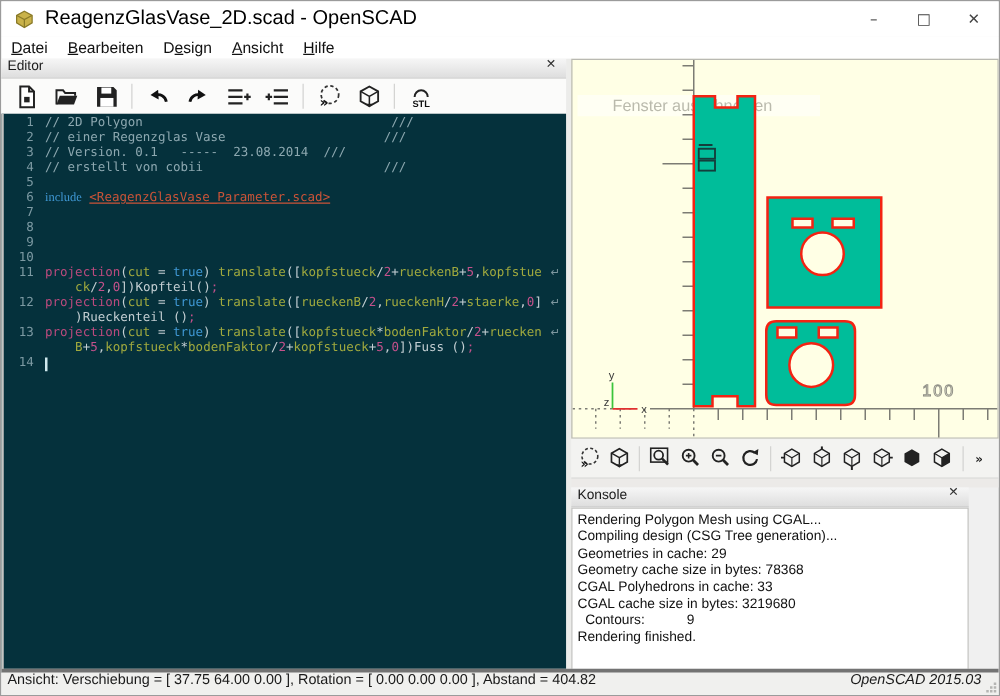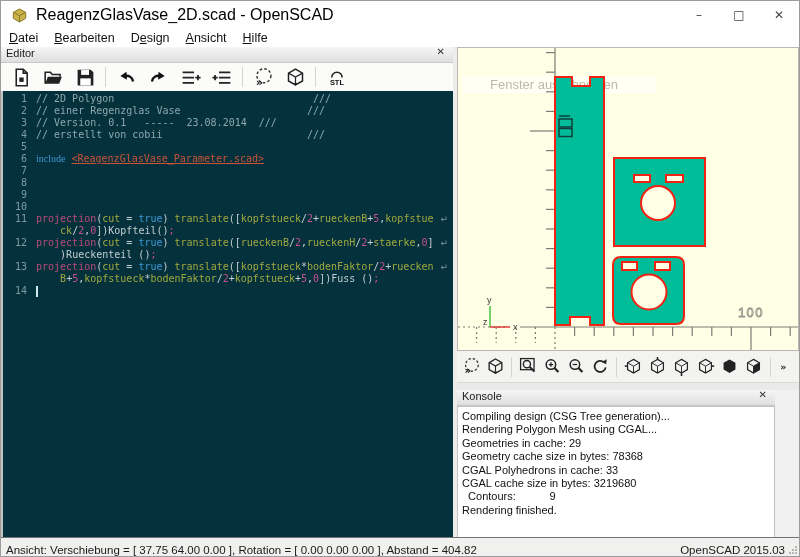--- a/index.html
+++ b/index.html
@@ -55,24 +55,24 @@
   .axis-line{stroke:#7c7c74;stroke-width:1.2;fill:none;}
   .axis-dash{stroke:#7c7c74;stroke-width:1.2;fill:none;stroke-dasharray:2 3;}
   .tick{stroke:#7c7c74;stroke-width:1.2;}
   .tick-dash{stroke:#7c7c74;stroke-width:1.2;stroke-dasharray:2 3;}
   .axis-major-label{fill:none;stroke:#8f8f86;stroke-width:0.8px;font-size:13px;letter-spacing:1.5px;
                     font-family:"Liberation Sans",sans-serif;}
   .shape{fill:var(--shape-fill);stroke:var(--shape-outline);stroke-width:2;fill-rule:evenodd;}
   .hole-dark{fill:none;stroke:#143e3c;stroke-width:1.5;}
   .crosshair-label{font-size:9px;fill:#3a3a3a;font-family:"Liberation Sans",sans-serif;}
   
-  #statusbar{position:absolute;left:0;bottom:0;width:100%;height:18px;background:#f0f0ee;border-top:1px solid #737373;
-             display:flex;align-items:flex-end;font-size:11.5px;color:#1a1a1a;}
+  #statusbar{position:absolute;left:0;bottom:0;width:100%;height:18px;background:#f0f0ee;border-top:3px solid #737373;
+             display:flex;align-items:flex-start;font-size:11.5px;color:#1a1a1a;}
   #status-left{margin-left:5px;}
-  #status-right{margin-left:auto;margin-right:14px;}
+  #status-right{margin-left:auto;margin-right:14px;font-style:italic;}
   #grip{position:absolute;right:1px;bottom:1px;}
 </style>
 </head>
 <body>
 
 <div id="window" style="--vp-bg: #FFFFE5; --shape-fill: #00BD9A; --shape-outline: #F32313;">
 
   <div id="titlebar">
     <svg id="app-icon" viewBox="0 0 17 15">
       <path d="M8.5 1l6.2 3.3v6L8.5 14 2.3 10.3v-6z" fill="#c9b24a" stroke="#8a7a28" stroke-width="1"></path>
@@ -367,22 +367,22 @@
       </button>
     </div>
   <div id="h-splitter"></div>
 
   <div id="console-panel">
     <div class="panel-header">
       <span>Konsole</span>
       <span class="panel-close">✕</span>
     </div>
     <div id="console-body">
+        <div class="console-line">Rendering Polygon Mesh using CGAL...</div>
         <div class="console-line">Compiling design (CSG Tree generation)...</div>
-        <div class="console-line">Rendering Polygon Mesh using CGAL...</div>
         <div class="console-line">Geometries in cache: 29</div>
         <div class="console-line">Geometry cache size in bytes: 78368</div>
         <div class="console-line">CGAL Polyhedrons in cache: 33</div>
         <div class="console-line">CGAL cache size in bytes: 3219680</div>
         <div class="console-line">  Contours:           9</div>
         <div class="console-line">Rendering finished.</div>
       </div>
   </div>
 
   <div id="statusbar">

